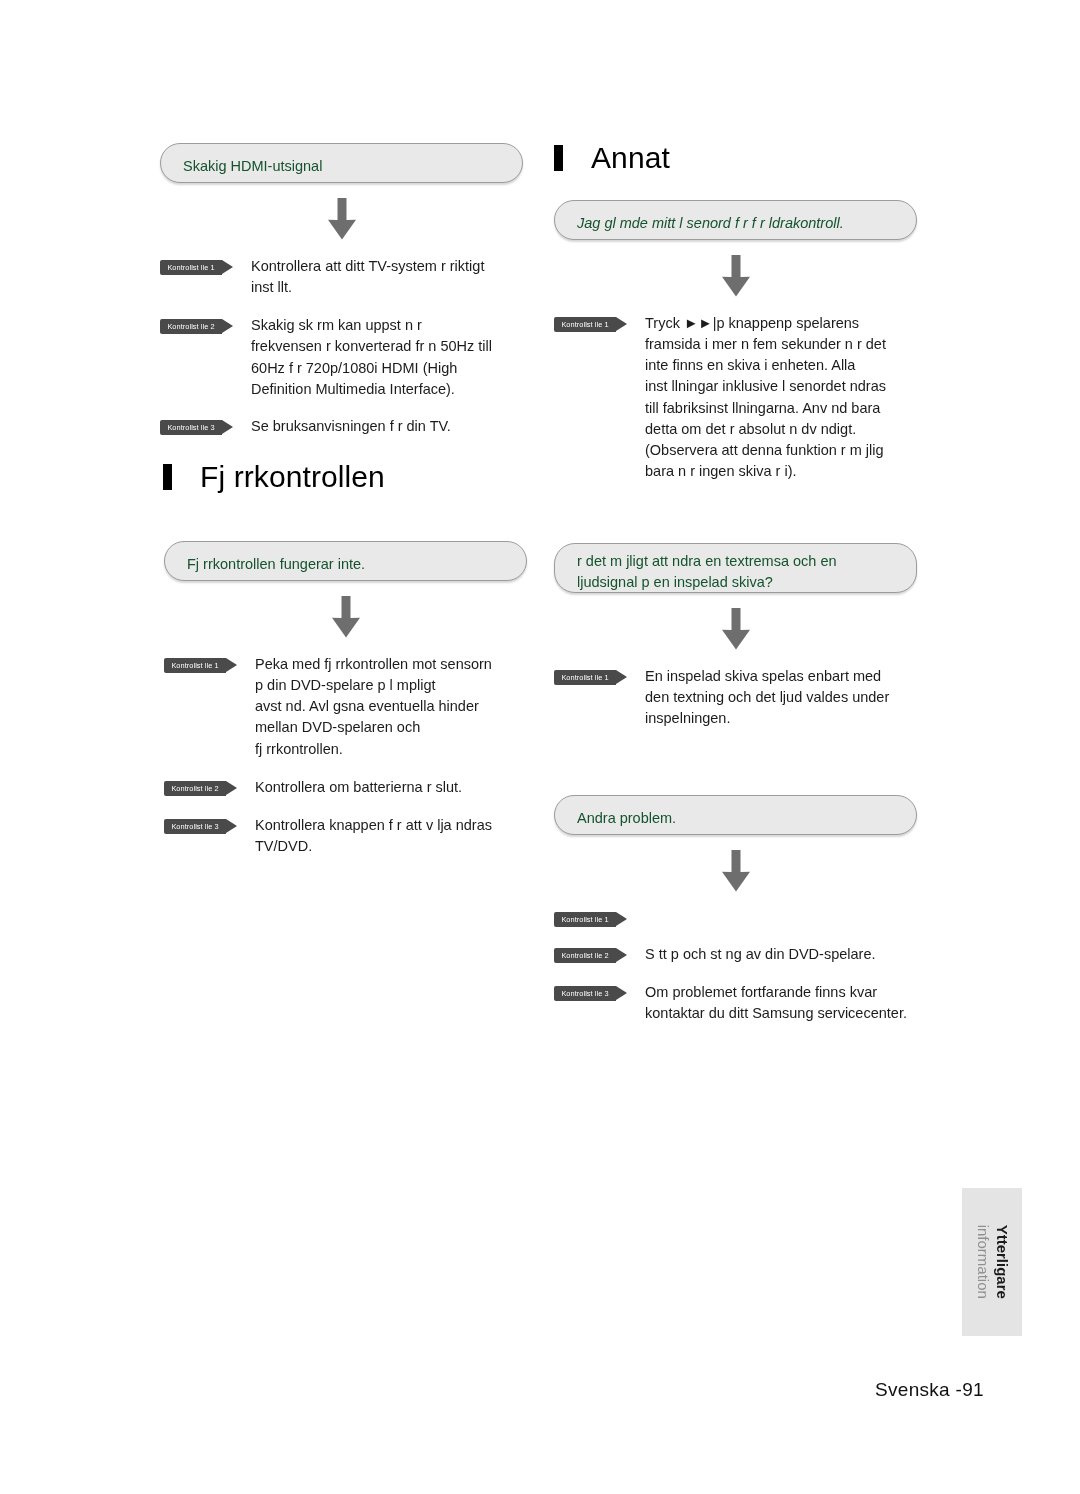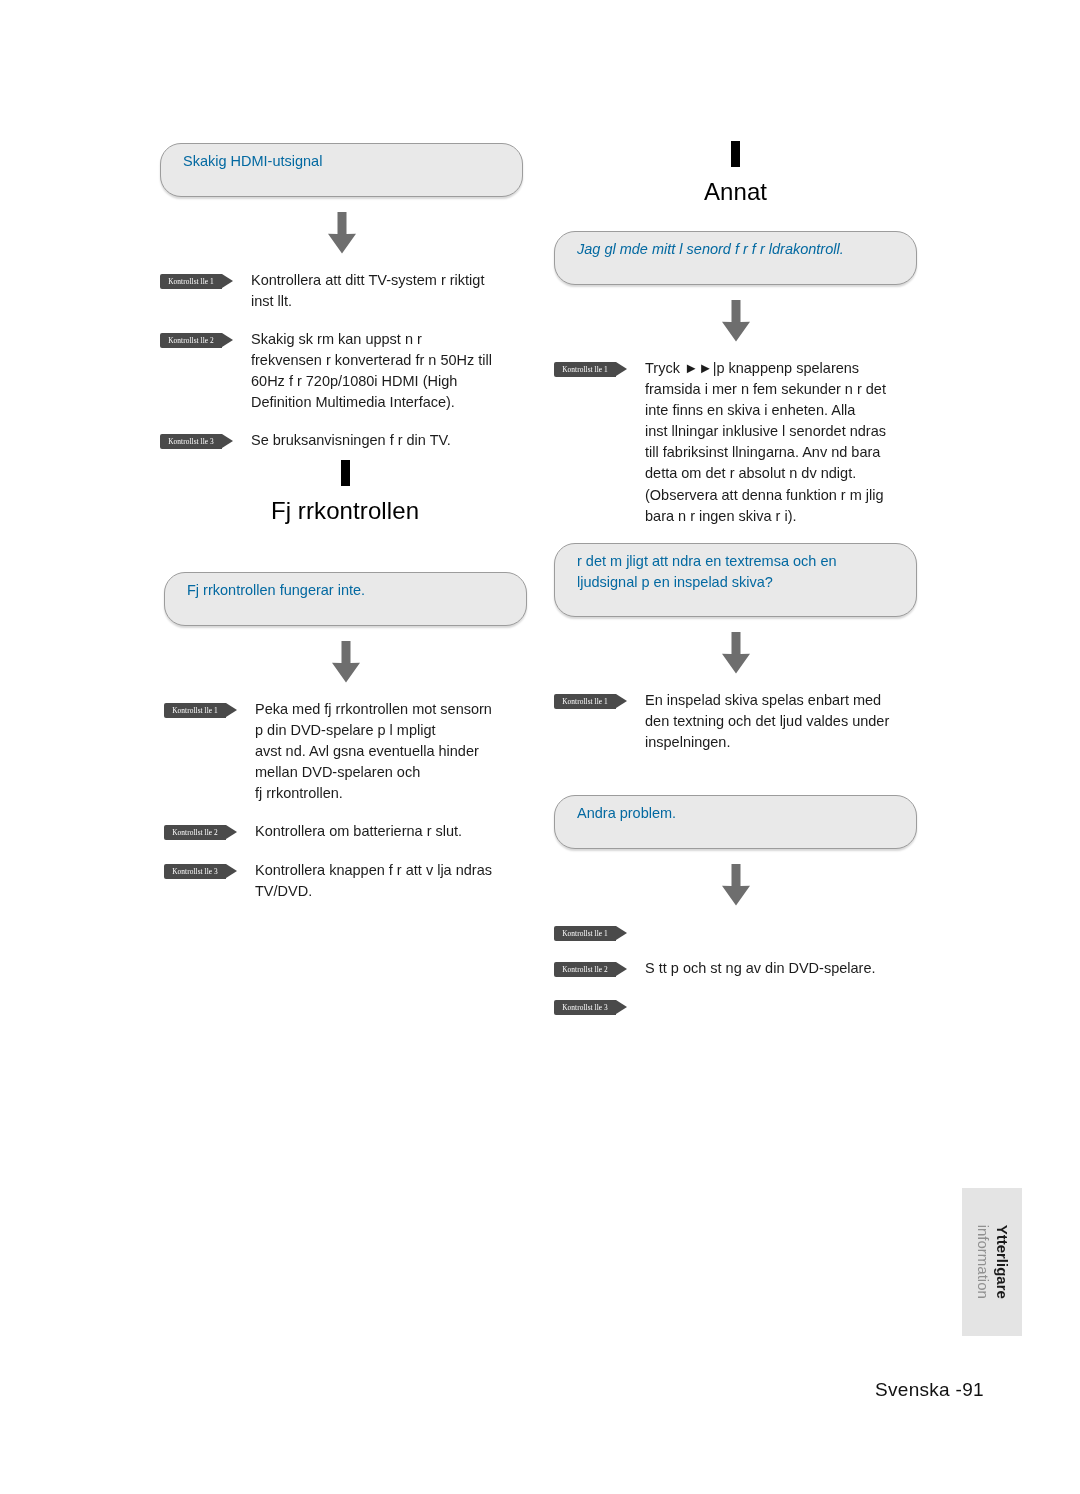--- a/index.html
+++ b/index.html
@@ -27,51 +27,50 @@
     top: 0;
     width: 370px;
   }
   .col-left  { left: 160px; }
   .col-right { left: 554px; }
 
   
   .section-heading {
     display: flex;
     align-items: center;
-    gap: 11px;
-    font-size: 24px;
+    gap: 28px;
+    font-size: 30px;
     font-weight: 400;
     letter-spacing: .1px;
     color: #000;
     white-space: pre;
-    flex-direction: column;
   }
   .heading-marker {
     display: inline-block;
     width: 9px;
     height: 26px;
     background: #000;
     flex: 0 0 auto;
   }
 
   
   .symptom {
     box-sizing: border-box;
     width: 363px;
     min-height: 40px;
     border: 1px solid #9c9c9c;
     border-radius: 21px;
     background: #e9e9e9;
     box-shadow: 0 2px 2px rgba(0,0,0,.16);
     display: flex;
     align-items: center;
-    padding: 7px 20px 24px 22px;
+    padding: 7px 20px 0 22px;
     font-size: 14.5px;
     line-height: 1.42;
-    color: #0369a1;
+    color: #14532d;
     white-space: pre-line;
   }
 
   
   .arrow-wrap {
     width: 363px;
     display: flex;
     justify-content: center;
   }
   .arrow-wrap svg { display: block; }
@@ -89,21 +88,20 @@
     margin-top: 4px;
     background: #4a4a4a;
     border-radius: 2px 0 0 2px;
     display: flex;
     align-items: center;
     justify-content: center;
     font-size: 7.4px;
     letter-spacing: .05px;
     color: #ffffff;
     white-space: pre;
-    font-family: Liberation Serif, serif;
   }
   .badge::after {
     content: "";
     position: absolute;
     left: 62px;
     top: 0;
     width: 0;
     height: 0;
     border-top: 7.5px solid transparent;
     border-bottom: 7.5px solid transparent;
@@ -283,20 +281,22 @@
       <div style="margin-top:16px;">
         <div class="check-row" style="margin-bottom:17px;">
           <div class="badge">Kontrollst lle 1</div>
         </div>
         <div class="check-row" style="margin-bottom:17px;">
           <div class="badge">Kontrollst lle 2</div>
           <div class="check-text">S tt p  och st ng av din DVD-spelare.</div>
         </div>
         <div class="check-row">
           <div class="badge">Kontrollst lle 3</div>
+          <div class="check-text">Om problemet fortfarande finns kvar
+kontaktar du ditt Samsung servicecenter.</div>
         </div>
       </div>
     </div>
 
   </div>
 
   <div class="side-tab" style="left:962px; top:1188px; width:60px; height:148px;">
     <div class="side-tab-label">
       <div><b>Ytterligare</b></div>
       <div><span>information</span></div>

